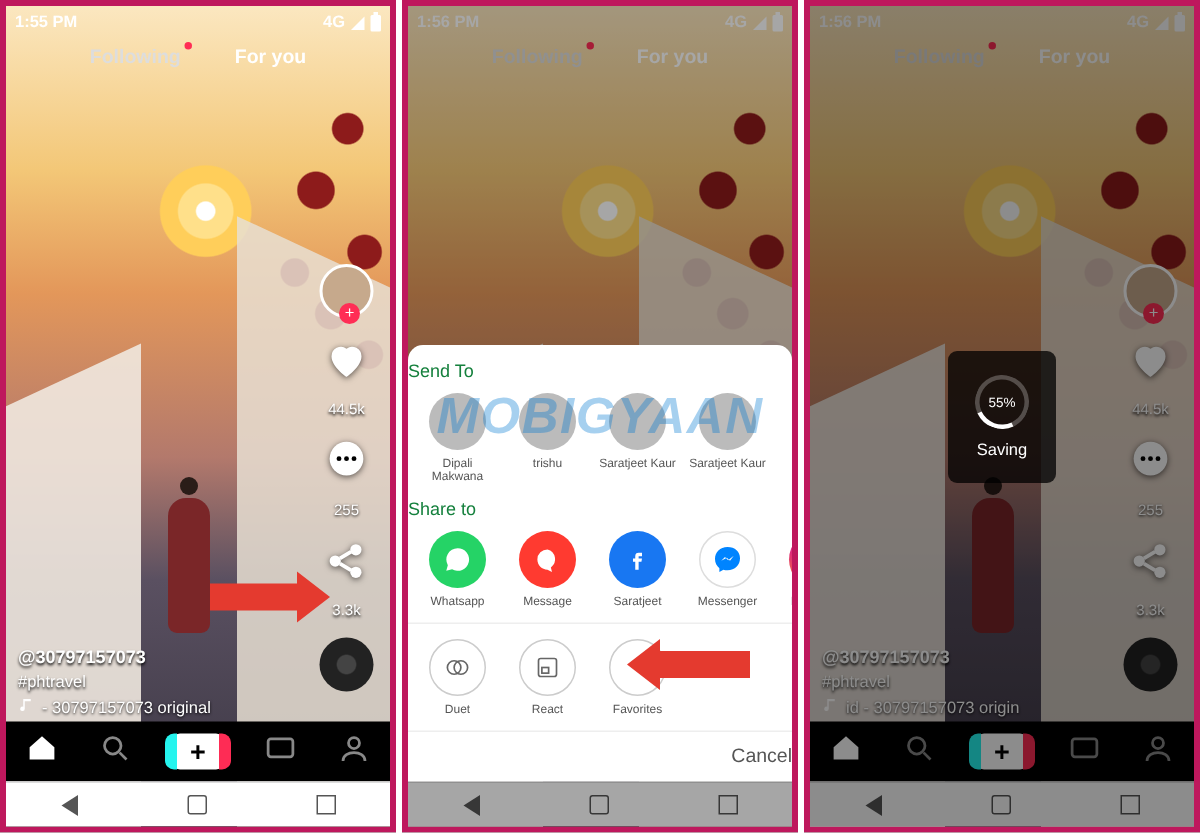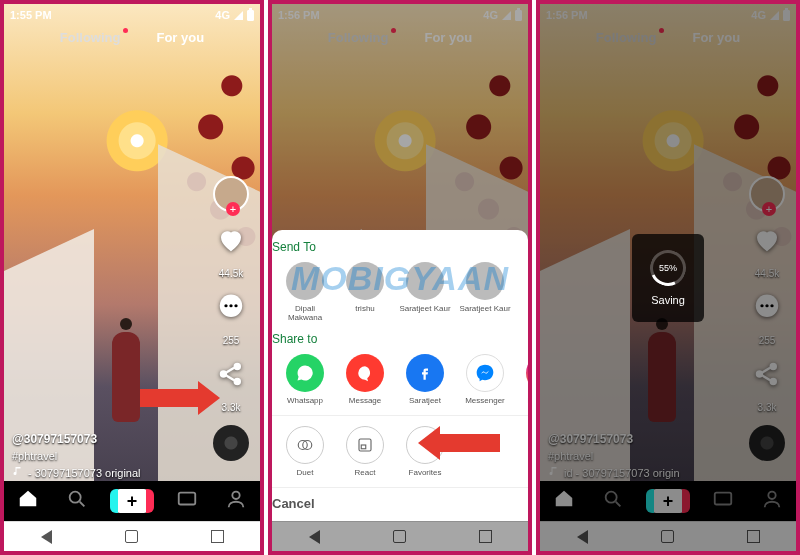--- a/index.html
+++ b/index.html
@@ -78,21 +78,21 @@
 
   
   .dim { position:absolute; inset:0; background:rgba(0,0,0,.35); z-index:10;}
   .sheet { position:absolute; left:0; right:0; bottom:30px; z-index:12; background:#fff; border-radius:10px 10px 0 0; padding:10px 0 6px; color:#333; }
   .sheet h4{ text-align:left; font-size:12px; font-weight:500; color:#15803d; margin-bottom:8px;}
   .row { display:flex; overflow:hidden; padding:0 6px 10px; gap:6px;}
   .person, .app, .act { flex:0 0 54px; display:flex; flex-direction:column; align-items:center; gap:4px; font-size:8px; color:#555; text-align:center;}
   .person .av{width:38px;height:38px;border-radius:50%;background:#bbb;}
   .app .ic-round{width:38px;height:38px;border-radius:50%;display:flex;align-items:center;justify-content:center;}
   .act .ic-round{width:38px;height:38px;border-radius:50%;border:1px solid #ccc;display:flex;align-items:center;justify-content:center;}
-  .cancel{ text-align:left; border-top:1px solid #eee; padding:8px 0 4px; font-size:13px; color:#555;font-weight:bold;}
+  .cancel{ text-align:right; border-top:1px solid #eee; padding:8px 0 4px; font-size:13px; color:#555;}
 
   
   .wa{background:#25D366;} .msg{background:#ff3a30;} .fb{background:#1877f2;} .ms{background:#fff;border:1px solid #ddd;} .ig{background:linear-gradient(45deg,#f58529,#dd2a7b,#8134af,#515bd4);}
   .bubble{width:18px;height:18px;fill:#fff;}
 
   
   .toast { position:absolute; left:50%; top:50%; transform:translate(-50%,-50%); z-index:12; background:rgba(0,0,0,.75); color:#fff; padding:16px 18px; border-radius:6px; display:flex; flex-direction:column; align-items:center; gap:8px; font-size:11px;}
   .ring { width:36px; height:36px; border-radius:50%; border:3px solid rgba(255,255,255,.25); border-top-color:#fff; transform:rotate(200deg); position:relative;}
   .ring span{position:absolute;inset:0;display:flex;align-items:center;justify-content:center;font-size:9px;transform:rotate(-200deg);}
 

